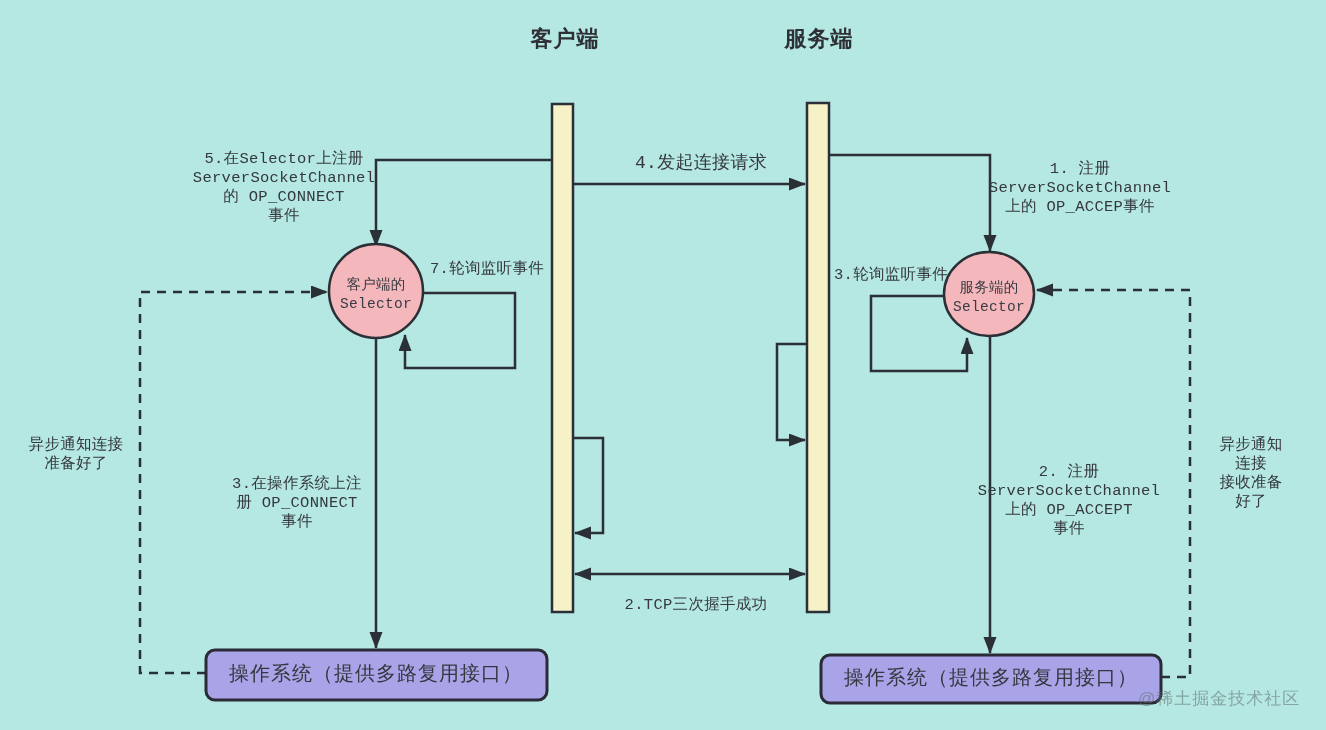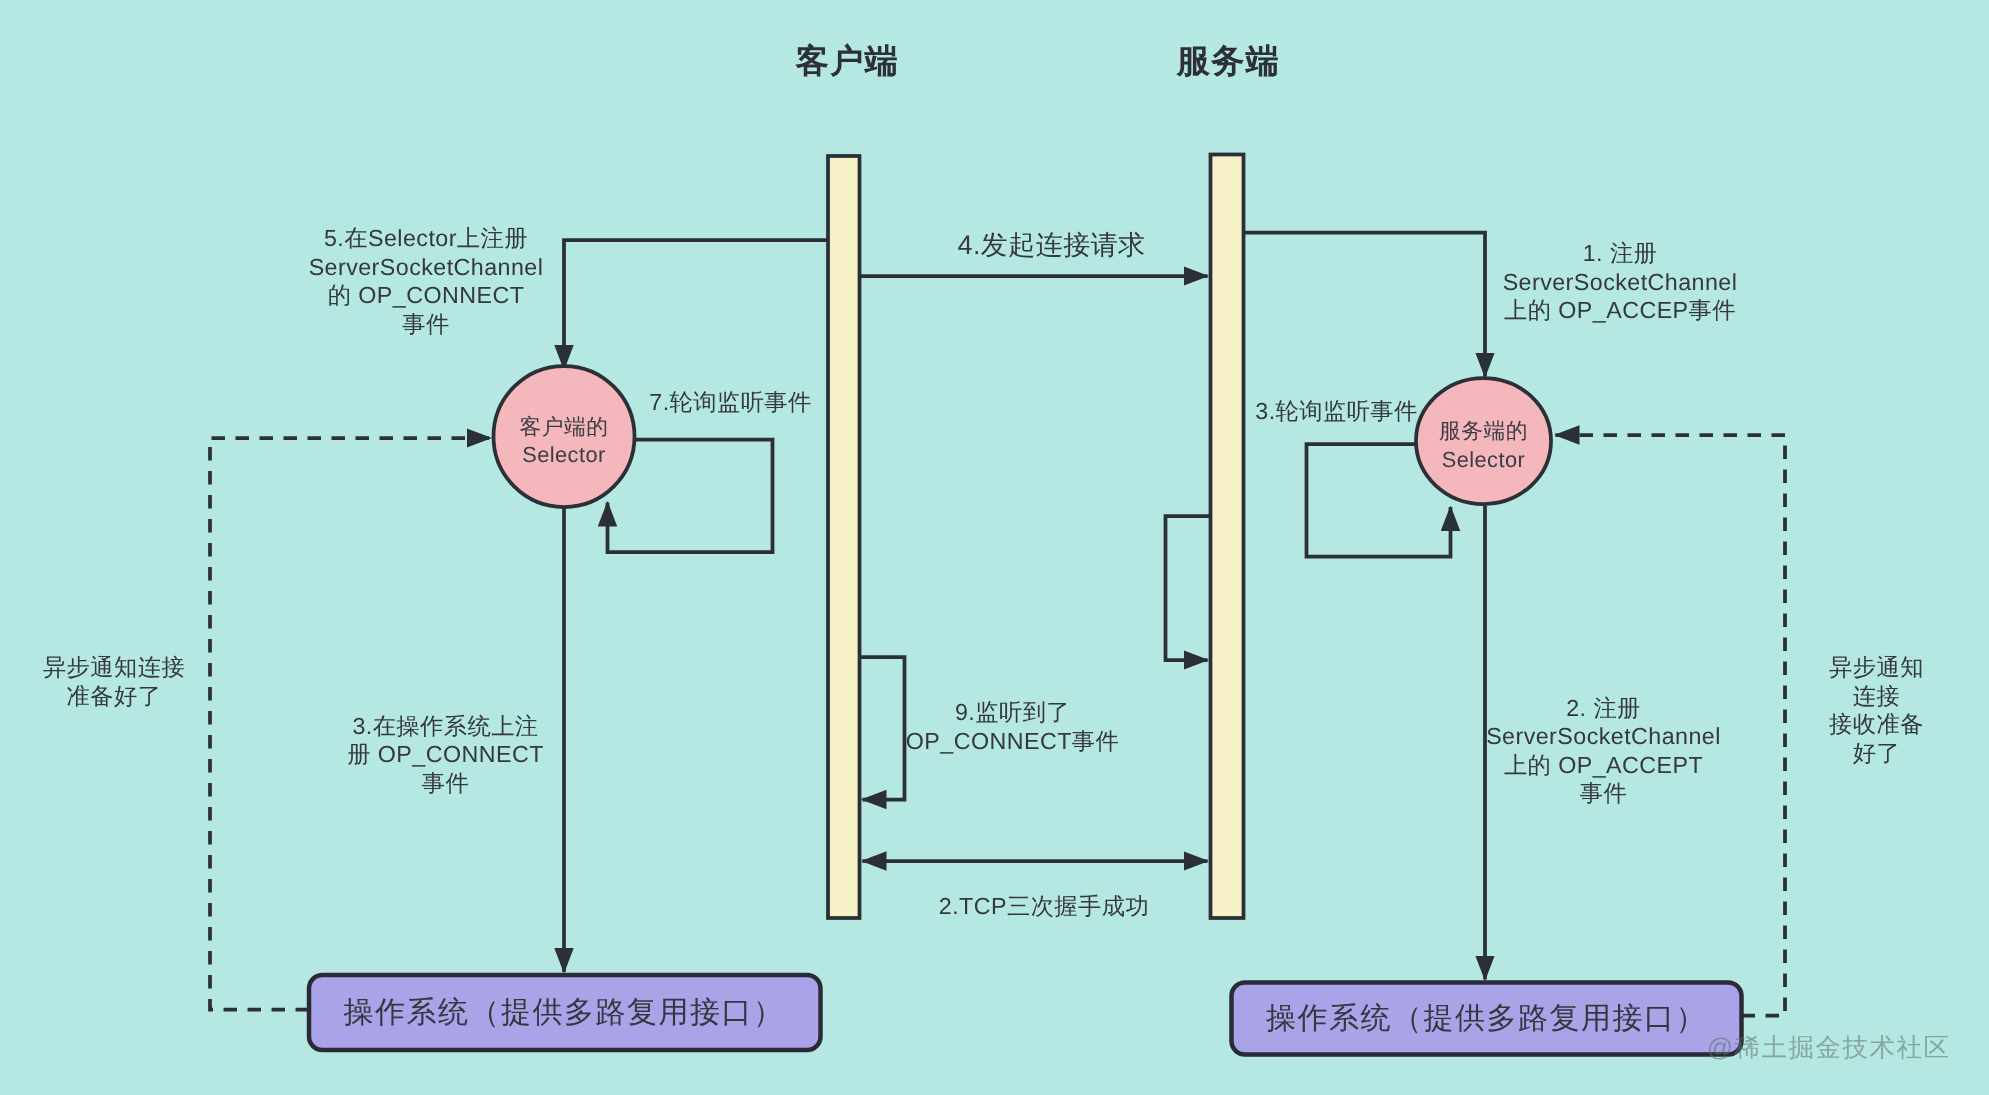--- a/index.html
+++ b/index.html
@@ -23,20 +23,21 @@
   }
   .label {
     position: absolute;
     white-space: pre-line;
     text-align: center;
     transform: translateX(-50%);
     color: #35383e;
     line-height: 20px;
     font-size: 15.5px;
     letter-spacing: 0.3px;
+    font-family: Liberation Mono, monospace;
   }
   .header {
     font-size: 22px;
     font-weight: bold;
     color: #2d3035;
     letter-spacing: 1px;
   }
   .selector-label {
     font-size: 14.5px;
     line-height: 19px;
@@ -112,22 +113,20 @@
   <div class="label step" style="left:284px; top:150px;">5.在Selector上注册
 ServerSocketChannel
 的 OP_CONNECT
 事件</div>
   <div class="label" style="left:701px; top:153px; font-size:18px;">4.发起连接请求</div>
   <div class="label step" style="left:1080px; top:160px;">1. 注册
 ServerSocketChannel
 上的 OP_ACCEP事件</div>
   <div class="label" style="left:487px; top:259px;">7.轮询监听事件</div>
   <div class="label" style="left:891px; top:265px;">3.轮询监听事件</div>
-  <div class="label step" style="left:675px; top:466px;">9.监听到了
-OP_CONNECT事件</div>
   <div class="label step" style="left:297px; top:475px;">3.在操作系统上注
 册  OP_CONNECT
 事件</div>
   <div class="label step" style="left:1069px; top:463px;">2. 注册
 ServerSocketChannel
 上的 OP_ACCEPT
 事件</div>
   <div class="label" style="left:696px; top:595px;">2.TCP三次握手成功</div>
 
   <div class="label step" style="left:76px; top:436px;">异步通知连接

